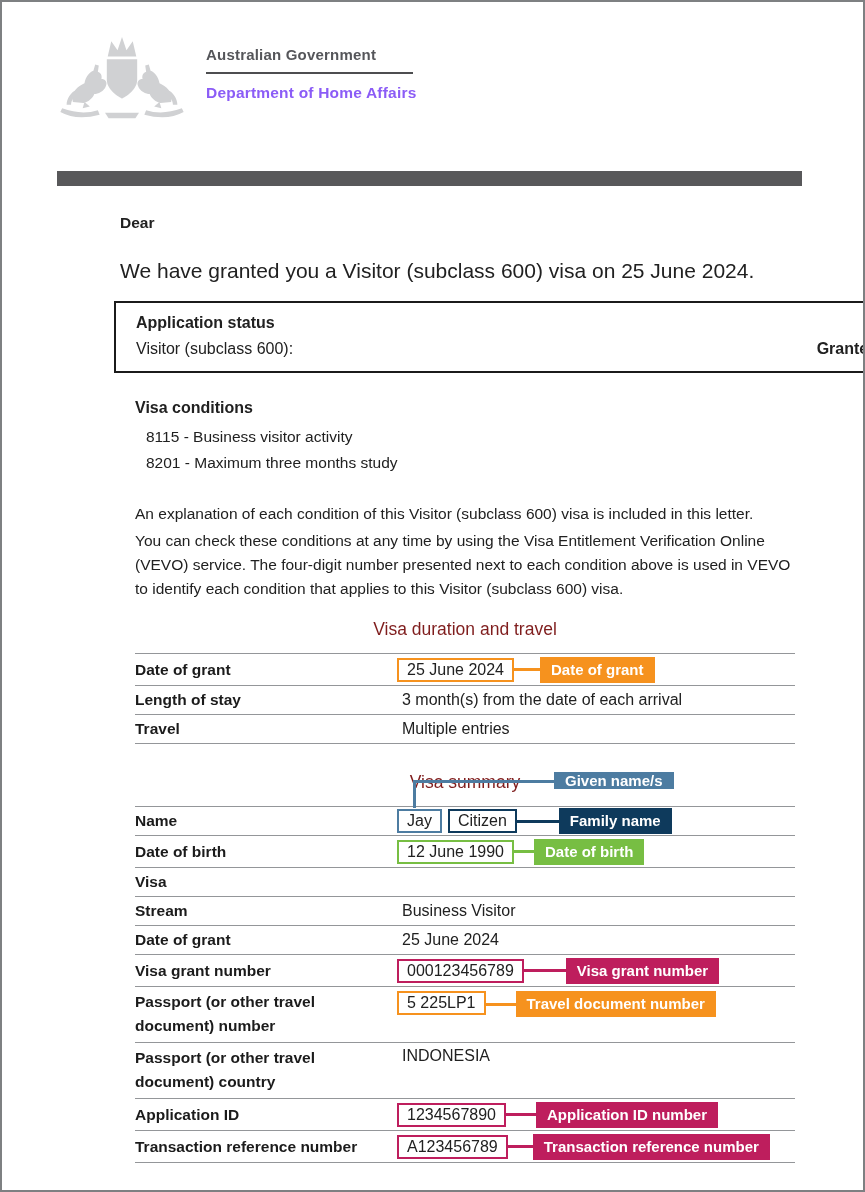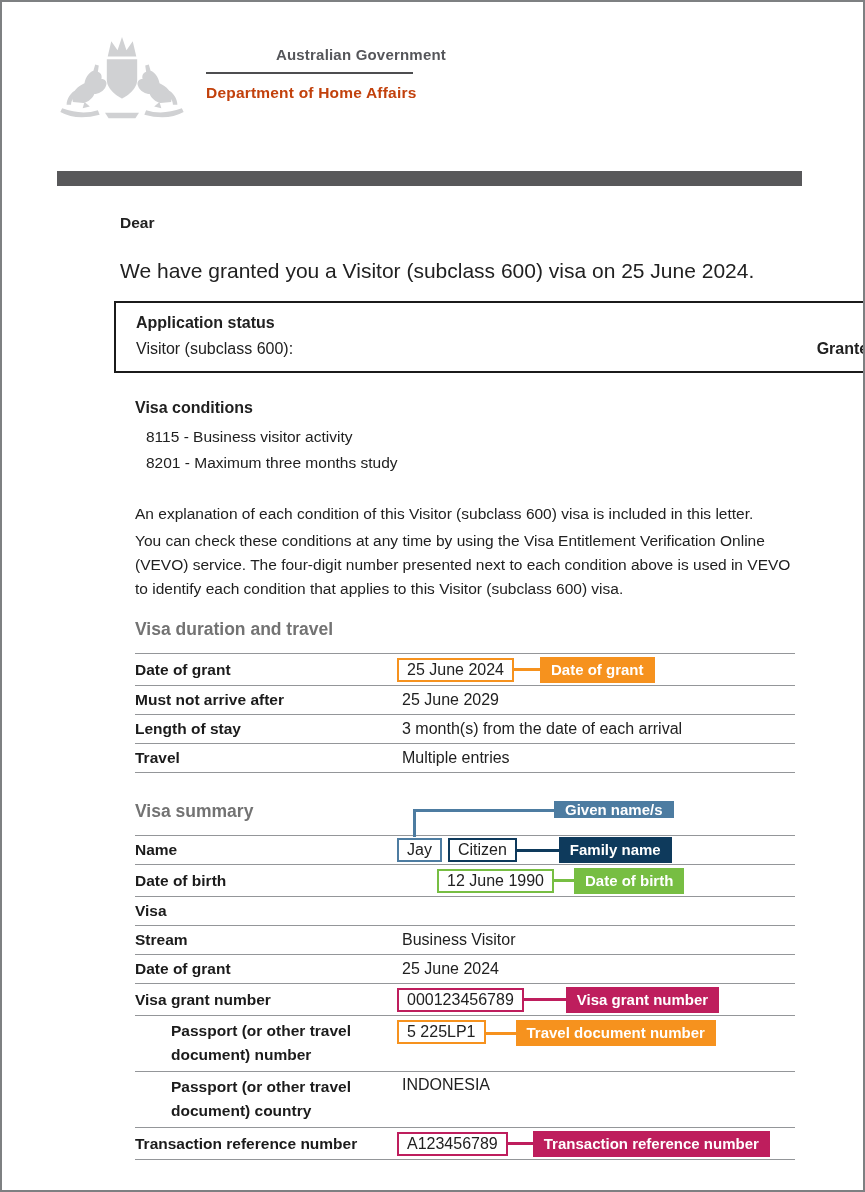--- a/index.html
+++ b/index.html
@@ -7,23 +7,23 @@
   body { font-family:"Liberation Sans", sans-serif; color:#212121; }
   .page {
     position:relative; width:865px; height:1192px; background:#fff;
     border:2px solid #7e8082; overflow:hidden;
   }
 
   
   .header { position:relative; height:169px; }
   .crest { position:absolute; left:53px; top:30px; width:134px; height:92px; }
   .header-text { position:absolute; left:204px; top:44px; width:240px; }
-  .gov-name { font-size:15px; font-weight:700; color:#55565A; letter-spacing:.2px;text-align:right; }
+  .gov-name { font-size:15px; font-weight:700; color:#55565A; letter-spacing:.2px; }
   .header-divider { width:207px; height:2px; background:#4d4e50; margin:9px 0 10px; }
-  .dept-name { font-size:15.5px; font-weight:700; color:#c2410c; letter-spacing:.2px; }
+  .dept-name { font-size:15.5px; font-weight:700; color:#8b5cf6; letter-spacing:.2px; }
   .gray-bar { position:absolute; left:55px; top:169px; width:745px; height:15px; background:var(--bar-gray); }
 
   
   .dear { margin:43px 0 0 118px; font-size:15.5px; font-weight:700; }
   .intro { margin:27px 60px 0 118px; font-size:21px; }
 
   .status-box {
     margin:18px 0 0 112px; width:816px;
     border:2.5px solid #1b1b1b; padding:7px 20px 9px;
   }
@@ -34,45 +34,45 @@
   .conditions { margin:26px 0 0 133px; width:660px; }
   .cond-title { font-size:16px; font-weight:700; margin-bottom:7px; }
   .cond-item { font-size:15.5px; line-height:26px;margin-left:11px; }
   .cond-para { font-size:15.5px; line-height:24px; margin-top:26px; width:658px; }
   .cond-para.second { margin-top:3px; }
 
   
   .section { margin-left:133px; width:660px; }
   .section.duration { margin-top:18px; }
   .section.summary  { margin-top:28px; position:relative; }
-  .section-title { font-size:17.5px; font-weight:700; color:#737373; height:26px; margin-bottom:8px; }
+  .section-title { font-size:17.5px; font-weight:400; color:#7f1d1d; height:26px; margin-bottom:8px;text-align:center; }
   .vtable { border-bottom:1px solid #949699; }
   .trow {
     display:grid; grid-template-columns:262px 1fr; align-items:center;
     border-top:1px solid #949699; font-size:16px;
   }
   .r-std { min-height:29px; }
   .r-box { min-height:32px; }
   .r-two { min-height:50px; align-items:start; padding:3px 0 4px; }
-  .r-two .tlabel { line-height:24px;margin-left:36px; }
+  .r-two .tlabel { line-height:24px; }
   .tlabel { font-weight:700; font-size:15.5px; color:#1b1b1b; padding-right:8px; }
   .tvalue { display:flex; align-items:center; }
   .r-two .tvalue { align-items:flex-start; margin-top:1px; }
   .vplain { padding-left:5px; }
 
   .vbox { background:#fff; padding:1px 8px; white-space:nowrap; }
   .conn { height:3px; flex:0 0 auto; }
   .callout {
     height:26px; line-height:26px; padding:0 11px; white-space:nowrap;
     color:#fff; font-size:15px; font-weight:700; flex:0 0 auto;
   }
 
   .orange-b { border:2.5px solid var(--orange); }
   .orange-f { background:var(--orange); }
-  .green-b  { border:2.5px solid var(--green);margin-left:40px; }
+  .green-b  { border:2.5px solid var(--green); }
   .green-f  { background:var(--green); }
   .crimson-b{ border:2.5px solid var(--crimson); }
   .crimson-f{ background:var(--crimson); }
   .blue-b   { border:2px solid var(--steel-blue); }
   .blue-f   { background:var(--steel-blue); }
   .navy-b   { border:2.5px solid var(--navy); }
   .navy-f   { background:var(--navy); }
 
   .conn-26 { width:26px; } .conn-20 { width:20px; }
   .conn-42 { width:42px; } .conn-30 { width:30px; } .conn-25 { width:25px; }
@@ -142,26 +142,20 @@
     <div class="vtable">
       <div class="trow r-box">
         <div class="tlabel">Date of grant</div>
         <div class="tvalue">
           <span class="vbox orange-b">25 June 2024</span>
           <span class="conn conn-26 orange-f"></span>
           <span class="callout orange-f">Date of grant</span>
         </div>
       </div>
       <div class="trow r-std">
-        <div class="tlabel">Must not arrive after</div>
-        <div class="tvalue">
-            <span class="vplain">25 June 2029</span>
-          </div>
-      </div>
-      <div class="trow r-std">
         <div class="tlabel">Length of stay</div>
         <div class="tvalue">
             <span class="vplain">3 month(s) from the date of each arrival</span>
           </div>
       </div>
       <div class="trow r-std">
         <div class="tlabel">Travel</div>
         <div class="tvalue">
             <span class="vplain">Multiple entries</span>
           </div>
@@ -235,20 +229,28 @@
         </div>
       </div>
 
       <div class="trow r-two">
         <div class="tlabel">Passport (or other travel document) country</div>
         <div class="tvalue">
             <span class="vplain">INDONESIA</span>
           </div>
       </div>
 
+      <div class="trow r-box">
+        <div class="tlabel">Application ID</div>
+        <div class="tvalue">
+          <span class="vbox crimson-b">1234567890</span>
+          <span class="conn conn-30 crimson-f"></span>
+          <span class="callout crimson-f">Application ID number</span>
+        </div>
+      </div>
 
       <div class="trow r-box">
         <div class="tlabel">Transaction reference number</div>
         <div class="tvalue">
           <span class="vbox crimson-b">A123456789</span>
           <span class="conn conn-25 crimson-f"></span>
           <span class="callout crimson-f">Transaction reference number</span>
         </div>
       </div>
     </div>

